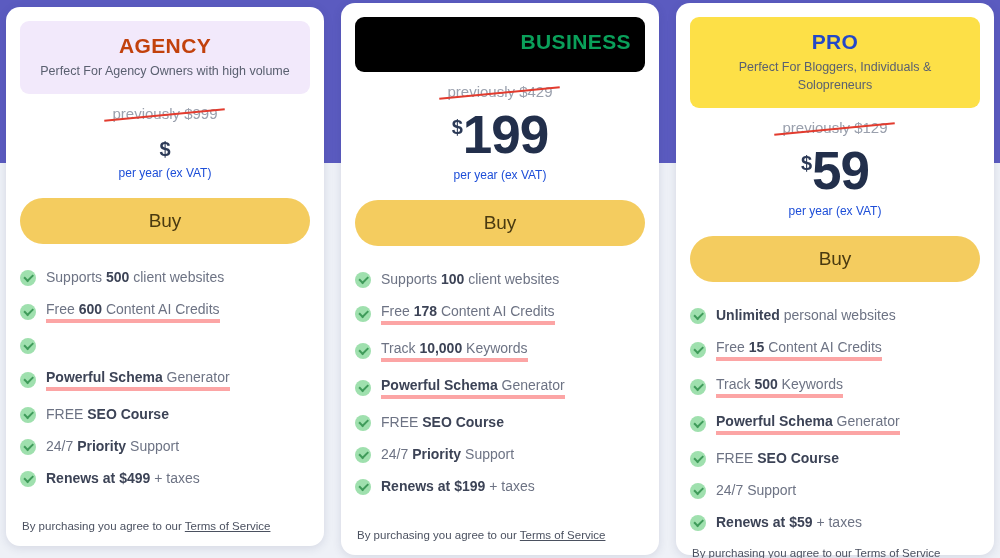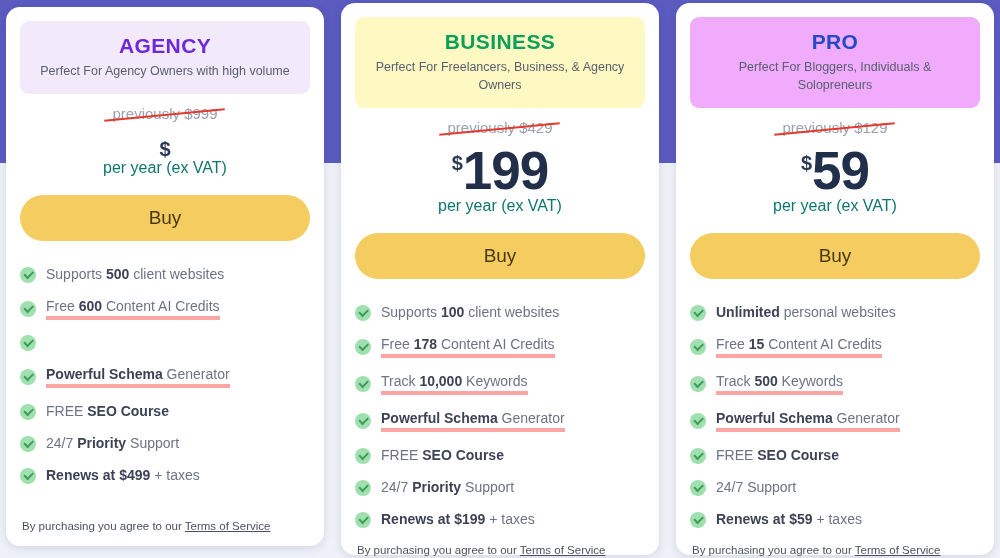--- a/index.html
+++ b/index.html
@@ -121,22 +121,23 @@
     margin-top: 9px;
     color: #2c3a57;
   }
   .amount {
     font-size: 53px;
     font-weight: bold;
     letter-spacing: -1px;
   }
 
   .price-period {
-    font-size: 16px;
-    color: #0f766e;
+    font-size: 12px;
+    color: #1d4ed8;
+    margin-top: 7px;
   }
 
   .buy-button {
     display: block;
     width: 100%;
     margin-top: 18px;
     padding: 12px 0;
     border: none;
     border-radius: 30px;
     background: #f4cc5f;
@@ -203,21 +204,21 @@
 </style>
 </head>
 <body>
 
 <div id="purple-band"></div>
 <div id="page-bg-lower"></div>
 
 <div id="cards">
     <div class="card agency">
       <div class="plan-header" style="background: rgb(242, 233, 251);">
-        <div class="plan-name" style="color: #6d28d9;">AGENCY</div>
+        <div class="plan-name" style="color: #c2410c;">AGENCY</div>
         <div class="plan-tagline">Perfect For Agency Owners with high volume</div>
       </div>
       <div class="price-block">
         <div><span class="previous-price"><span>previously $999</span><span class="strike"></span></span></div>
         <div class="price-main">
           <span class="currency">$</span>
         </div>
         <div class="price-period">per year (ex VAT)</div>
       </div>
       <button class="buy-button">Buy</button>
@@ -246,23 +247,22 @@
           <span class="feature-text"><span>24/7 </span><b>Priority</b><span> Support</span></span>
         </li>
         <li class="feature">
           <span class="check-icon"></span>
           <span class="feature-text"><b>Renews at $499</b><span> + taxes</span></span>
         </li>
       </ul>
       <div class="terms"><span>By purchasing you agree to our </span><a href="#">Terms of Service</a></div>
     </div>
     <div class="card business">
-      <div class="plan-header" style="background: #fef9c3;">
+      <div class="plan-header" style="background: #000000; text-align: right;">
         <div class="plan-name" style="color: rgb(10, 160, 90);">BUSINESS</div>
-        <div class="plan-tagline">Perfect For Freelancers, Business, &amp; Agency Owners</div>
       </div>
       <div class="price-block">
         <div><span class="previous-price"><span>previously $429</span><span class="strike"></span></span></div>
         <div class="price-main">
           <span class="currency">$</span>
           <span class="amount">199</span>
         </div>
         <div class="price-period">per year (ex VAT)</div>
       </div>
       <button class="buy-button">Buy</button>
@@ -292,21 +292,21 @@
           <span class="feature-text"><span>24/7 </span><b>Priority</b><span> Support</span></span>
         </li>
         <li class="feature">
           <span class="check-icon"></span>
           <span class="feature-text"><b>Renews at $199</b><span> + taxes</span></span>
         </li>
       </ul>
       <div class="terms"><span>By purchasing you agree to our </span><a href="#">Terms of Service</a></div>
     </div>
     <div class="card pro">
-      <div class="plan-header" style="background: #f0abfc;">
+      <div class="plan-header" style="background: #fde047;">
         <div class="plan-name" style="color: rgb(35, 72, 200);">PRO</div>
         <div class="plan-tagline">Perfect For Bloggers, Individuals &amp; Solopreneurs</div>
       </div>
       <div class="price-block">
         <div><span class="previous-price"><span>previously $129</span><span class="strike"></span></span></div>
         <div class="price-main">
           <span class="currency">$</span>
           <span class="amount">59</span>
         </div>
         <div class="price-period">per year (ex VAT)</div>

